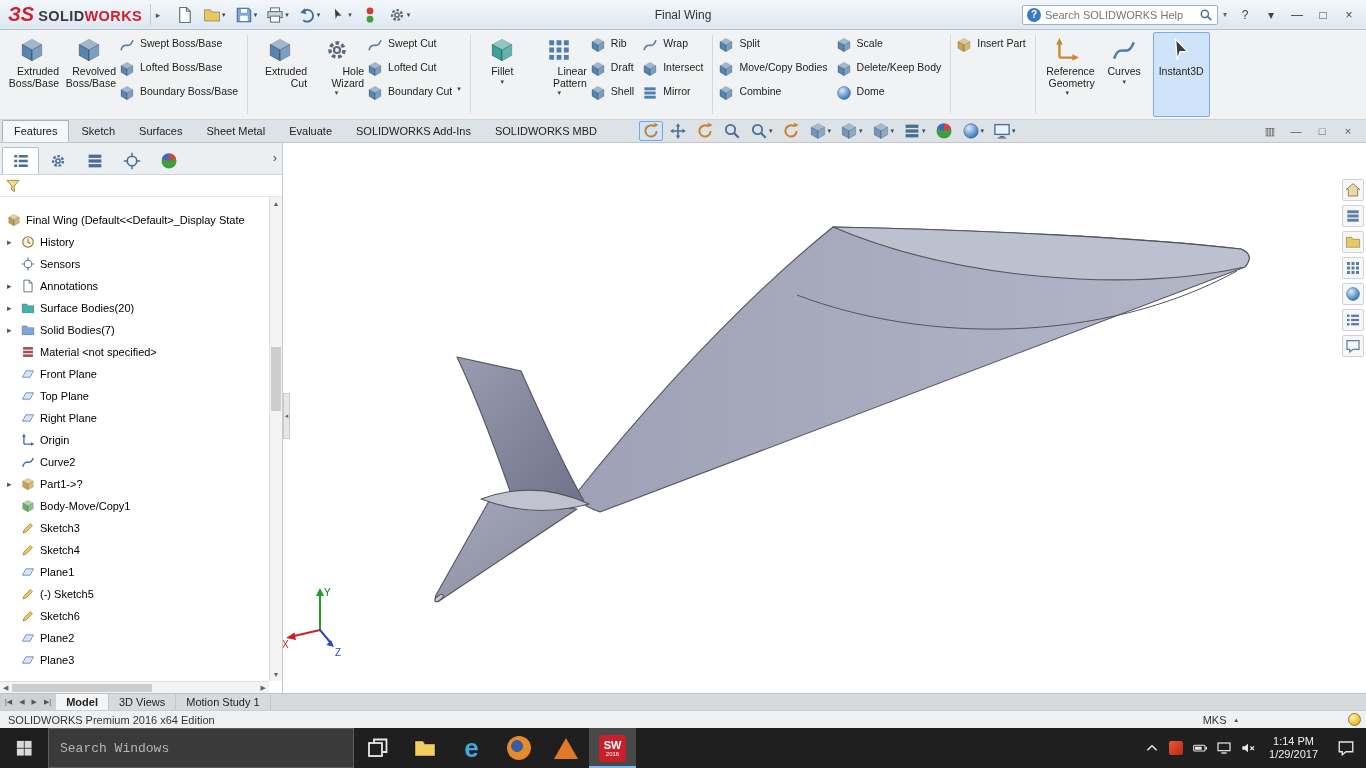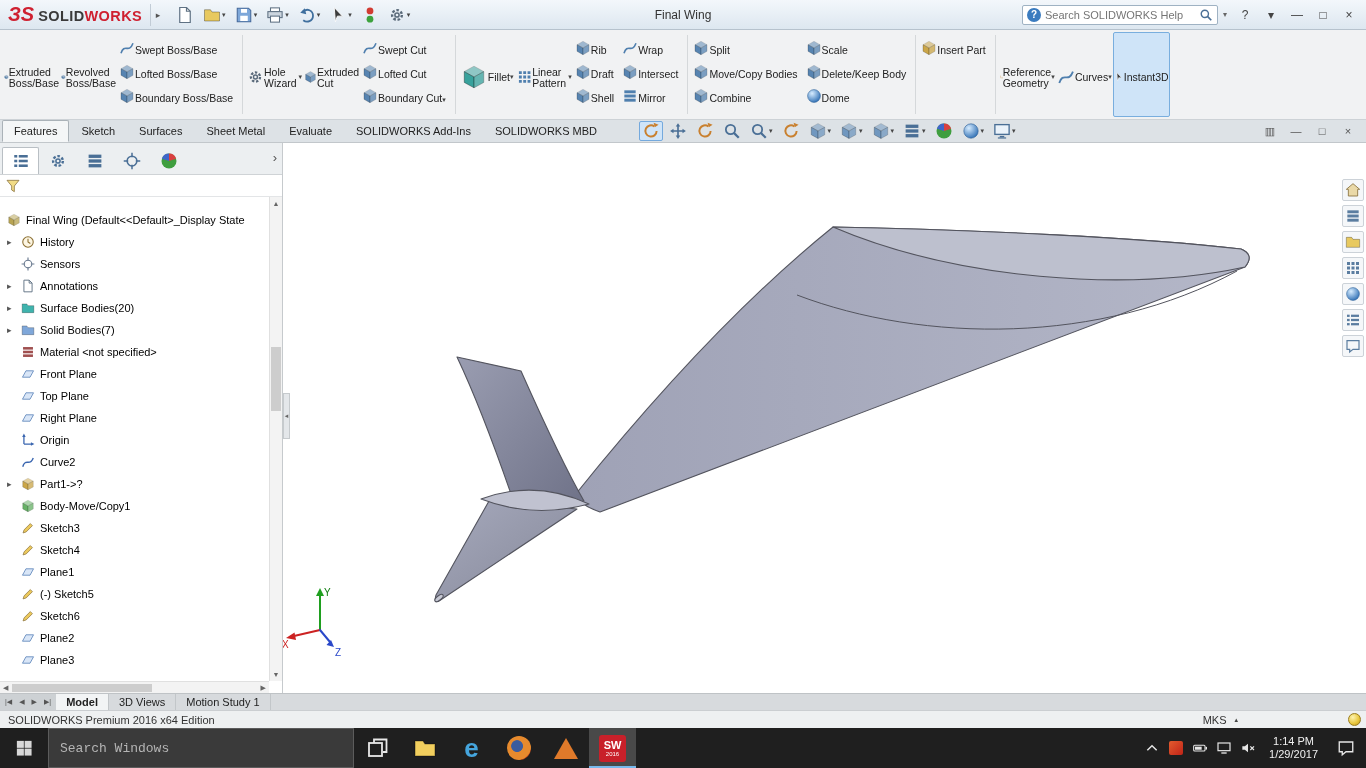--- a/index.html
+++ b/index.html
@@ -22,25 +22,25 @@
 .tb-right{margin-left:auto;display:flex;align-items:center;gap:2px;padding-right:4px;z-index:2}
 .helpsearch{display:flex;align-items:center;width:196px;height:20px;background:#fff;border:1px solid #9fb2c3;border-radius:2px;padding:0 4px;gap:4px}
 .helpsearch .qm{width:14px;height:14px;border-radius:50%;background:#3a7bbf;color:#fff;font-size:10px;font-weight:bold;display:flex;align-items:center;justify-content:center;flex:none}
 .helpsearch input{flex:1;min-width:0;border:none;outline:none;font-size:11px;color:#555;background:transparent;font-family:inherit}
 .srchcaret{font-size:8px;color:#666;padding:0 3px}
 .wbtn{width:26px;height:22px;display:flex;align-items:center;justify-content:center;color:#444;font-size:12px}
 
 .ribbon{position:absolute;left:0;top:30px;width:100%;height:90px;background:#f1f2f3;border-bottom:1px solid #cdd2d6;display:flex;align-items:stretch;padding:2px 3px;overflow:hidden}
 .rgroup{display:flex;align-items:stretch}
 .rsep{width:1px;background:#d5d8da;margin:3px 3px;flex:none}
-.rlarge{display:flex;flex-direction:row;align-items:center;width:57px;padding-top:4px;text-align:left;border:1px solid transparent;border-radius:2px;flex:none}
+.rlarge{display:flex;flex-direction:column;align-items:center;width:57px;padding-top:4px;text-align:right;border:1px solid transparent;border-radius:2px;flex:none}
 .rlarge.ractive{background:#cfe4f8;border-color:#79aede}
 .rlabel{font-size:10.5px;line-height:11.5px;margin-top:3px;color:#222}
 .rstack{display:flex;flex-direction:column;justify-content:flex-start;padding:5px 3px 0 1px;gap:5px}
-.rsmall{display:flex;align-items:flex-end;height:19px;white-space:nowrap;border-radius:2px;padding:0 3px 0 1px;font-size:10.5px}
+.rsmall{display:flex;align-items:flex-start;gap:5px;height:19px;white-space:nowrap;border-radius:2px;padding:0 3px 0 1px;font-size:10.5px}
 
 .tabstrip{position:absolute;left:0;top:120px;width:100%;height:23px;background:#dde2e6;border-bottom:1px solid #c2c7cb;display:flex;align-items:stretch}
 .ftabs{display:flex;align-items:stretch;padding-left:2px}
 .ftab{display:flex;align-items:center;padding:6px 11px;color:#222;border:1px solid transparent}
 .ftab.active{background:#f4f6f7;border-color:#aab2b8;border-bottom-color:#f4f6f7;border-radius:2px 2px 0 0}
 .headsup{display:flex;align-items:center;gap:3px;margin-left:30px}
 .hbtn{display:flex;align-items:center;height:20px;padding:0 2px;border:1px solid transparent;border-radius:2px;gap:1px}
 .hbtn.active{background:#cfe4f8;border-color:#74a9dd}
 .docctrl{margin-left:auto;display:flex;align-items:center;padding-right:8px;gap:6px}
 .dcbtn{width:20px;height:18px;display:flex;align-items:center;justify-content:center;color:#555;font-size:11px}
@@ -356,31 +356,31 @@
             <svg class="sy s16" style="color: rgb(79, 127, 174);">
               <use href="#s-cube" xlink:href="#s-cube"></use>
             </svg>
             <span class="rslabel">Boundary Boss/Base</span>
           </div>
         </div>
       </div>
       <div class="rsep"></div>
       <div class="rgroup">
         <div class="rlarge">
+          <svg class="sy s26" style="color: rgb(79, 127, 174);">
+            <use href="#s-cube" xlink:href="#s-cube"></use>
+          </svg>
+          <div class="rlabel">Extruded Cut</div>
+        </div>
+        <div class="rlarge">
           <svg class="sy s26" style="color: rgb(90, 106, 122);">
             <use href="#s-gear" xlink:href="#s-gear"></use>
           </svg>
           <div class="rlabel">Hole Wizard</div>
           <div class="rcaret">▾</div>
-        </div>
-        <div class="rlarge">
-          <svg class="sy s26" style="color: rgb(79, 127, 174);">
-            <use href="#s-cube" xlink:href="#s-cube"></use>
-          </svg>
-          <div class="rlabel">Extruded Cut</div>
         </div>
         <div class="rstack">
           <div class="rsmall">
             <svg class="sy s16" style="color: rgb(79, 127, 174);">
               <use href="#s-curve" xlink:href="#s-curve"></use>
             </svg>
             <span class="rslabel">Swept Cut</span>
           </div>
           <div class="rsmall">
             <svg class="sy s16" style="color: rgb(79, 127, 174);">

